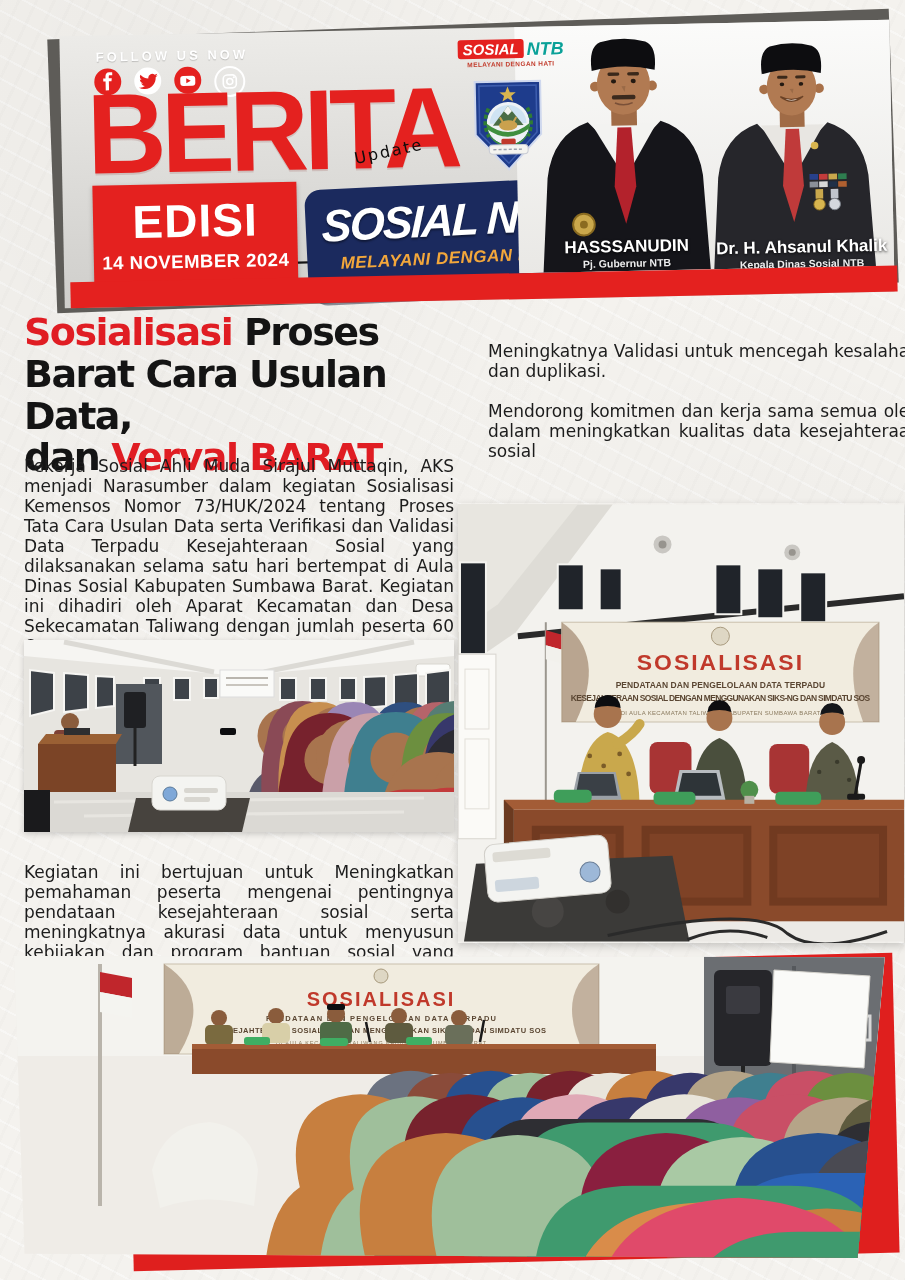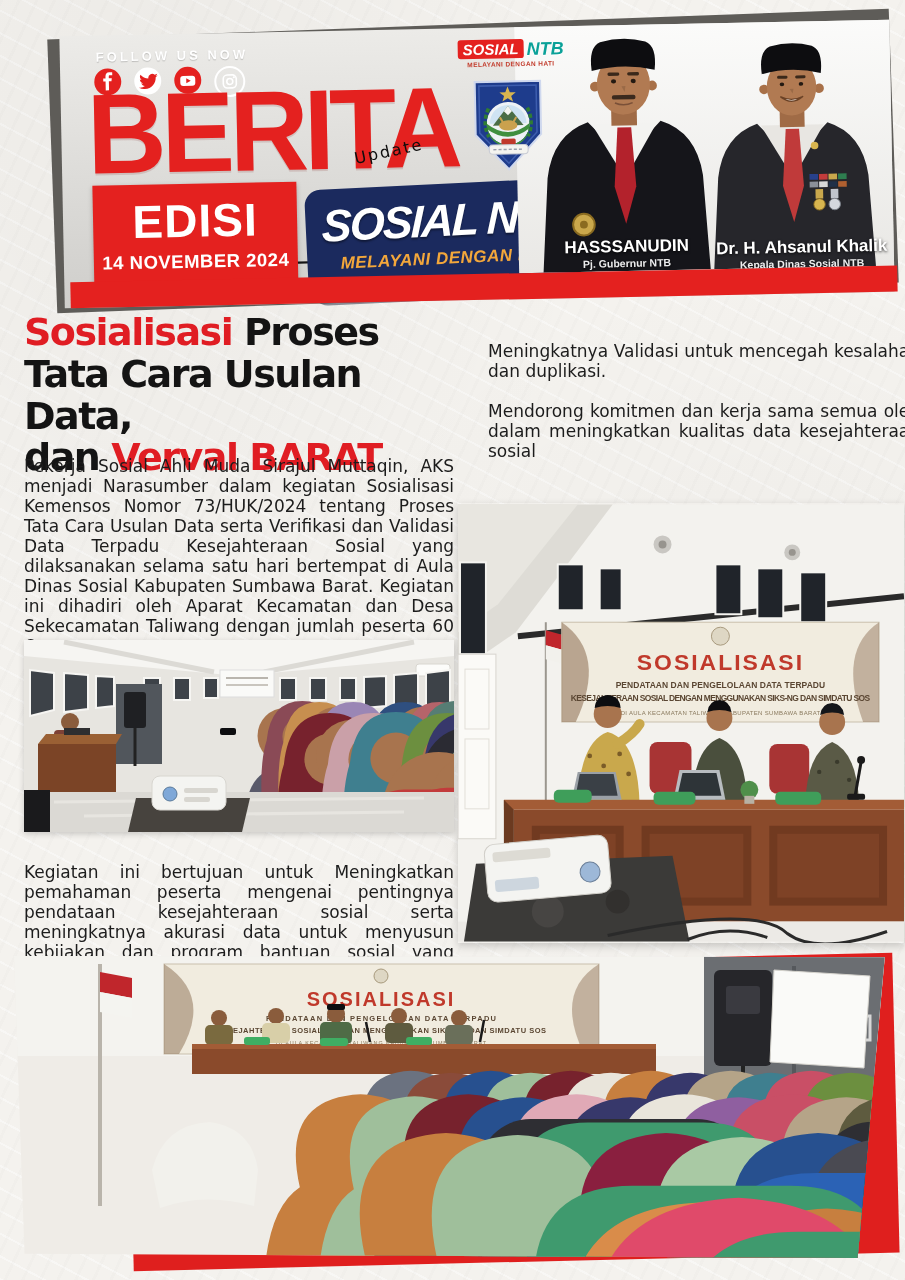--- a/index.html
+++ b/index.html
@@ -223,21 +223,21 @@
       <rect x="29" y="60" width="14" height="6" rx="1.5" fill="#c0392b"></rect>
       <rect x="17" y="66" width="38" height="9" rx="3.5" fill="#f4f4f0" stroke="#c9ccd4"></rect>
       <path d="M21 70.5 H51" stroke="#9aa0ac" stroke-width="1.4" stroke-dasharray="3 2"></path>
     </svg>
 
     <div class="abs header-redbar"></div>
   </div>
 
   <div class="abs headline">
     <div><span class="hl-red">Sosialisasi</span><span> Proses</span></div>
-    <div>Tata Cara Usulan Data,</div>
+    <div>Barat Cara Usulan Data,</div>
     <div><span>dan </span><span class="hl-red">Verval BARAT</span></div>
   </div>
 
   <p class="abs bodytext para1">Pekerja Sosial Ahli Muda Sirajul Muttaqin, AKS menjadi Narasumber dalam kegiatan Sosialisasi Kemensos Nomor 73/HUK/2024 tentang Proses Tata Cara Usulan Data serta Verifikasi dan Validasi Data Terpadu Kesejahteraan Sosial yang dilaksanakan selama satu hari bertempat di Aula Dinas Sosial Kabupaten Sumbawa Barat. Kegiatan ini dihadiri oleh Aparat Kecamatan dan Desa Sekecamatan Taliwang dengan jumlah peserta 60 Orang.</p>
 
   <div class="abs bodytext rightcol">
     <div>Meningkatnya Validasi untuk mencegah kesalahan dan duplikasi.</div>
     <div class="gap"></div>
     <div>Mendorong komitmen dan kerja sama semua oleh dalam meningkatkan kualitas data kesejahteraan sosial</div>
   </div>

